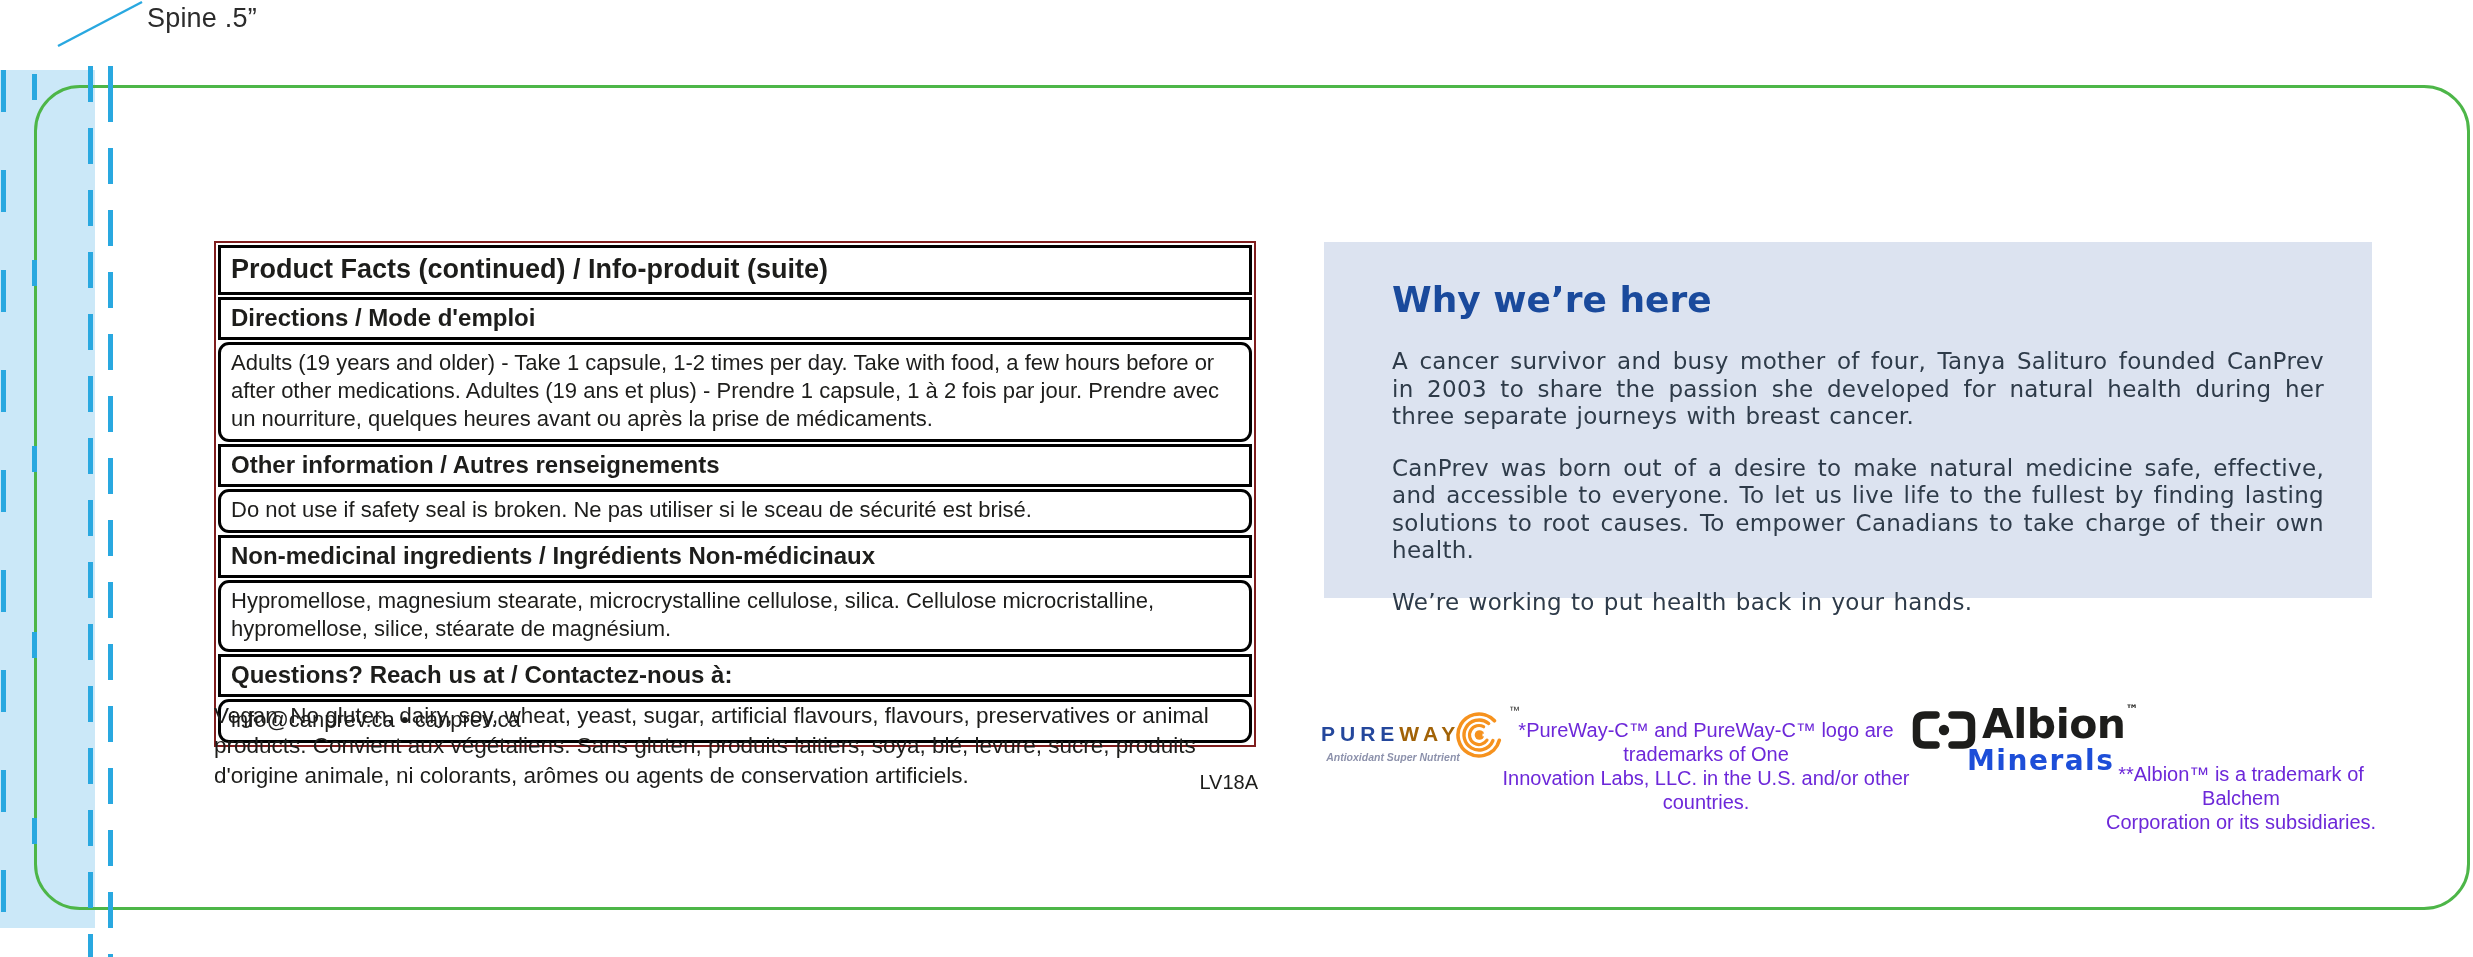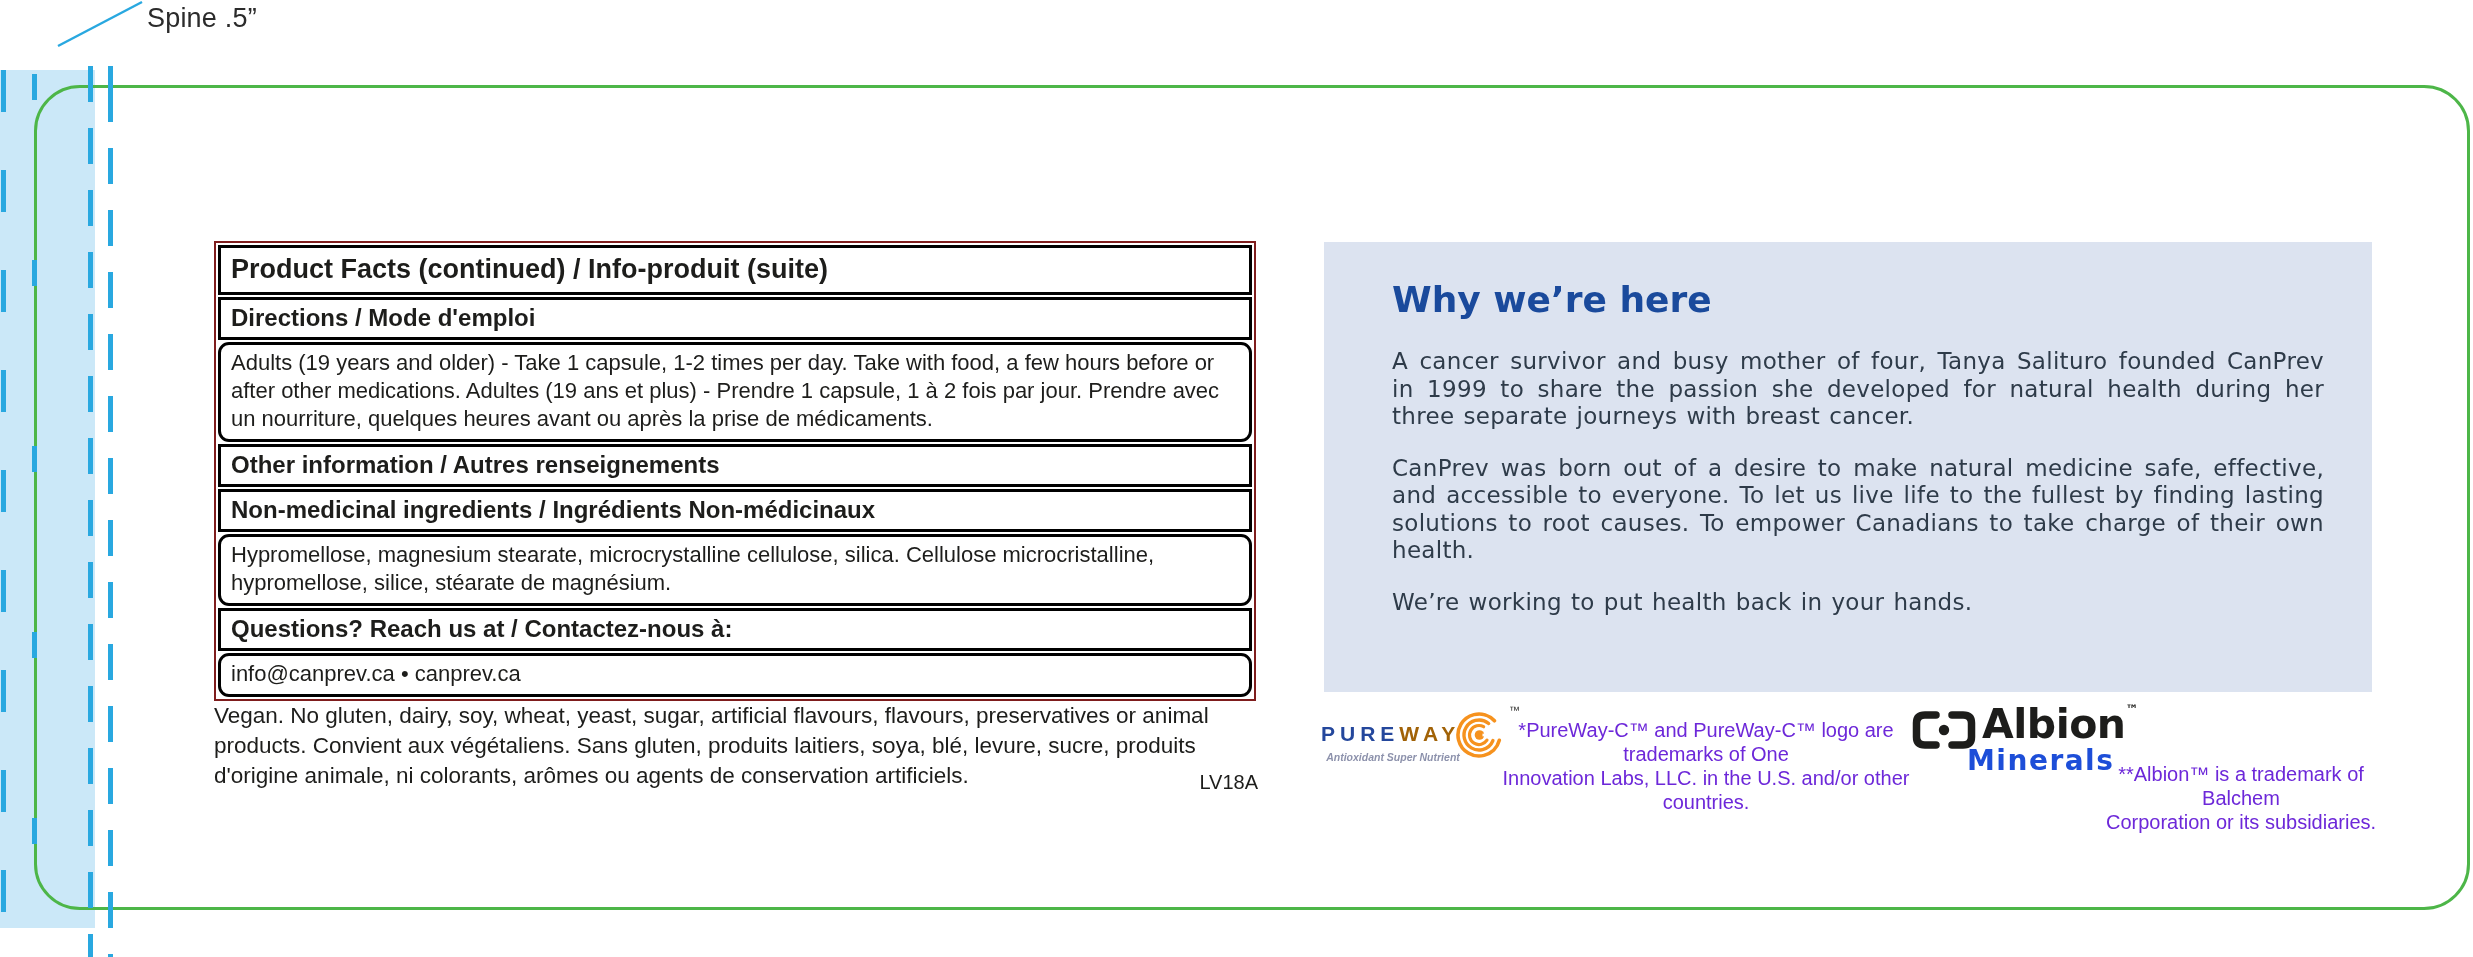--- a/index.html
+++ b/index.html
@@ -30,21 +30,21 @@
   .pf-title{font-size:27px;font-weight:bold;padding:6px 10px 7px;}
   .pf-head{font-size:24px;font-weight:bold;padding:4px 10px 5px;}
   .pf-body{font-size:22px;line-height:28px;padding:4px 10px 6px;border-radius:11px;}
 
   .footnote{position:absolute;left:214px;top:701px;width:1044px;
             font-size:22.5px;line-height:30px;}
   .lot-code{position:absolute;left:214px;top:771px;width:1044px;text-align:right;
             font-size:20px;}
 
   
-  .panel{position:absolute;left:1324px;top:242px;width:1048px;height:450px;
+  .panel{position:absolute;left:1324px;top:242px;width:1048px;height:356px;
          background:#dce3f0;box-sizing:border-box;padding:38px 48px 0 68px;
          font-family:"DejaVu Sans",sans-serif;}
   .panel h1{margin:0 0 28px 0;font-size:36px;line-height:40px;font-weight:bold;color:#1a4a9c;}
   .panel p{margin:0 0 24px 0;font-size:23px;line-height:27.5px;color:#2e3b49;
            text-align:justify;letter-spacing:.3px;word-spacing:1.5px;}
   .panel p:last-child{text-align:left;}
 
   
   .pureway{position:absolute;left:1321px;top:706px;width:200px;height:64px;}
   .pw-word{position:absolute;left:0;top:16px;font-size:21px;letter-spacing:5px;color:#24479c;white-space:nowrap;}
@@ -82,32 +82,33 @@
   <svg class="callout" width="100" height="50">
     <line x1="92" y1="2" x2="8" y2="46" stroke="#29a8e0" stroke-width="2.5"></line>
   </svg>
   <div class="spine-note">Spine .5”</div>
 
   <div class="pf">
     <div class="pf-row pf-title">Product Facts (continued) / Info-produit (suite)</div>
     <div class="pf-row pf-head">Directions / Mode d'emploi</div>
     <div class="pf-row pf-body">Adults (19 years and older) - Take 1 capsule, 1-2 times per day. Take with food, a few hours before or after other medications. Adultes (19 ans et plus) - Prendre 1 capsule, 1 à 2 fois par jour. Prendre avec un nourriture, quelques heures avant ou après la prise de médicaments.</div>
     <div class="pf-row pf-head">Other information / Autres renseignements</div>
+    <div class="pf-row pf-body">Do not use if safety seal is broken. Ne pas utiliser si le sceau de sécurité est brisé.</div>
     <div class="pf-row pf-head">Non-medicinal ingredients / Ingrédients Non-médicinaux</div>
     <div class="pf-row pf-body">Hypromellose, magnesium stearate, microcrystalline cellulose, silica. Cellulose microcristalline, hypromellose, silice, stéarate de magnésium.</div>
     <div class="pf-row pf-head">Questions? Reach us at / Contactez-nous à:</div>
     <div class="pf-row pf-body">info@canprev.ca • canprev.ca</div>
   </div>
 
   <div class="footnote">Vegan. No gluten, dairy, soy, wheat, yeast, sugar, artificial flavours, flavours, preservatives or animal products. Convient aux végétaliens. Sans gluten, produits laitiers, soya, blé, levure, sucre, produits d'origine animale, ni colorants, arômes ou agents de conservation artificiels.</div>
   <div class="lot-code">LV18A</div>
 
   <div class="panel">
     <h1>Why we’re here</h1>
-    <p>A cancer survivor and busy mother of four, Tanya Salituro founded CanPrev in 1999 to share the passion she developed for natural health during her three separate journeys with breast cancer.</p>
+    <p>A cancer survivor and busy mother of four, Tanya Salituro founded CanPrev in 2003 to share the passion she developed for natural health during her three separate journeys with breast cancer.</p>
     <p>CanPrev was born out of a desire to make natural medicine safe, effective, and accessible to everyone. To let us live life to the fullest by finding lasting solutions to root causes. To empower Canadians to take charge of their own health.</p>
     <p>We’re working to put health back in your hands.</p>
   </div>
 
   <div class="pureway">
     <div class="pw-word"><span class="b">PURE</span><span class="l">WAY</span></div>
     <div class="pw-tag">Antioxidant Super Nutrient</div>
     <svg class="pw-mark" width="54" height="50" viewBox="0 0 54 50">
       <g fill="none" stroke="#f6921e" stroke-linecap="round">
         <circle cx="26" cy="26" r="21" stroke-width="3.6" pathLength="100" stroke-dasharray="84 16" stroke-dashoffset="92" transform="rotate(-14 26 26)"></circle>

